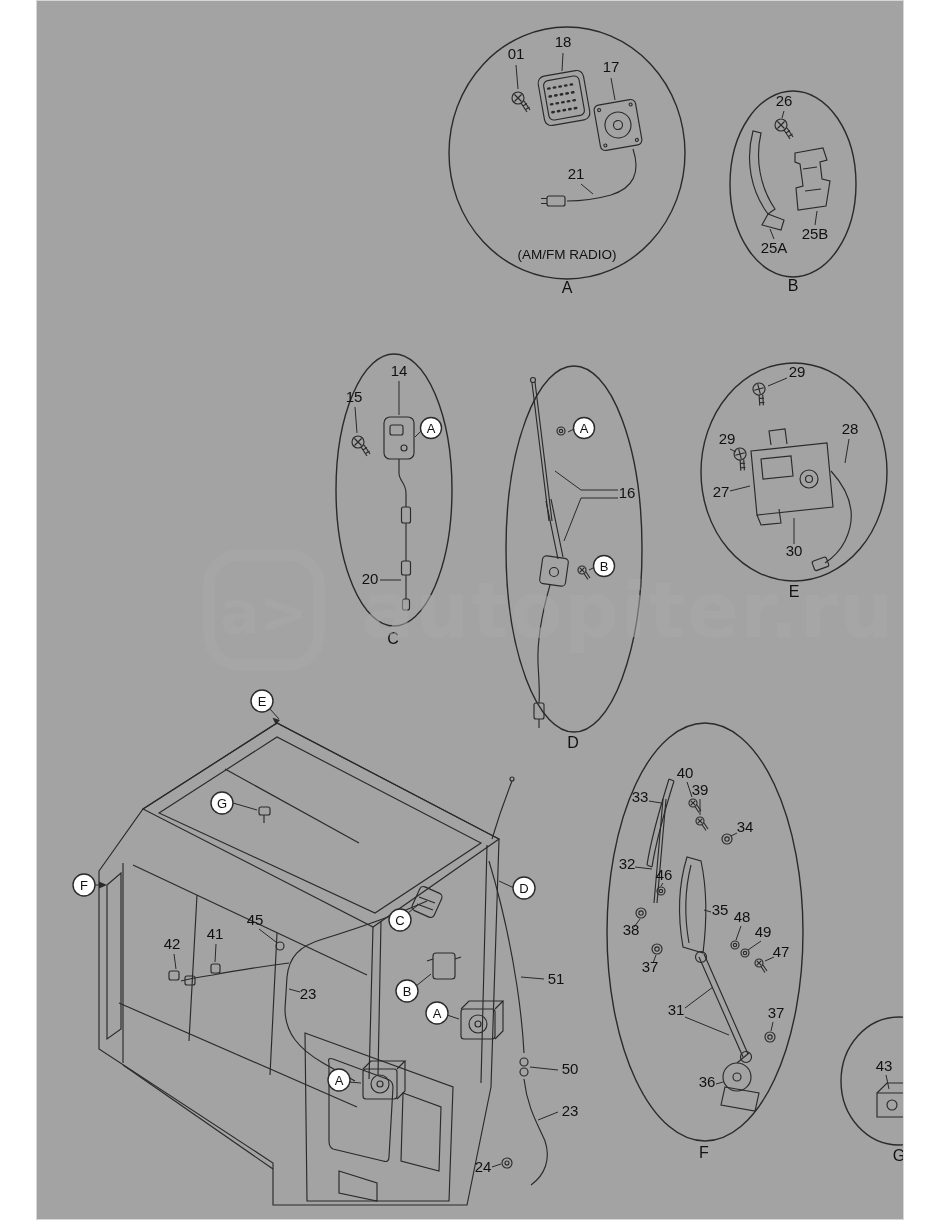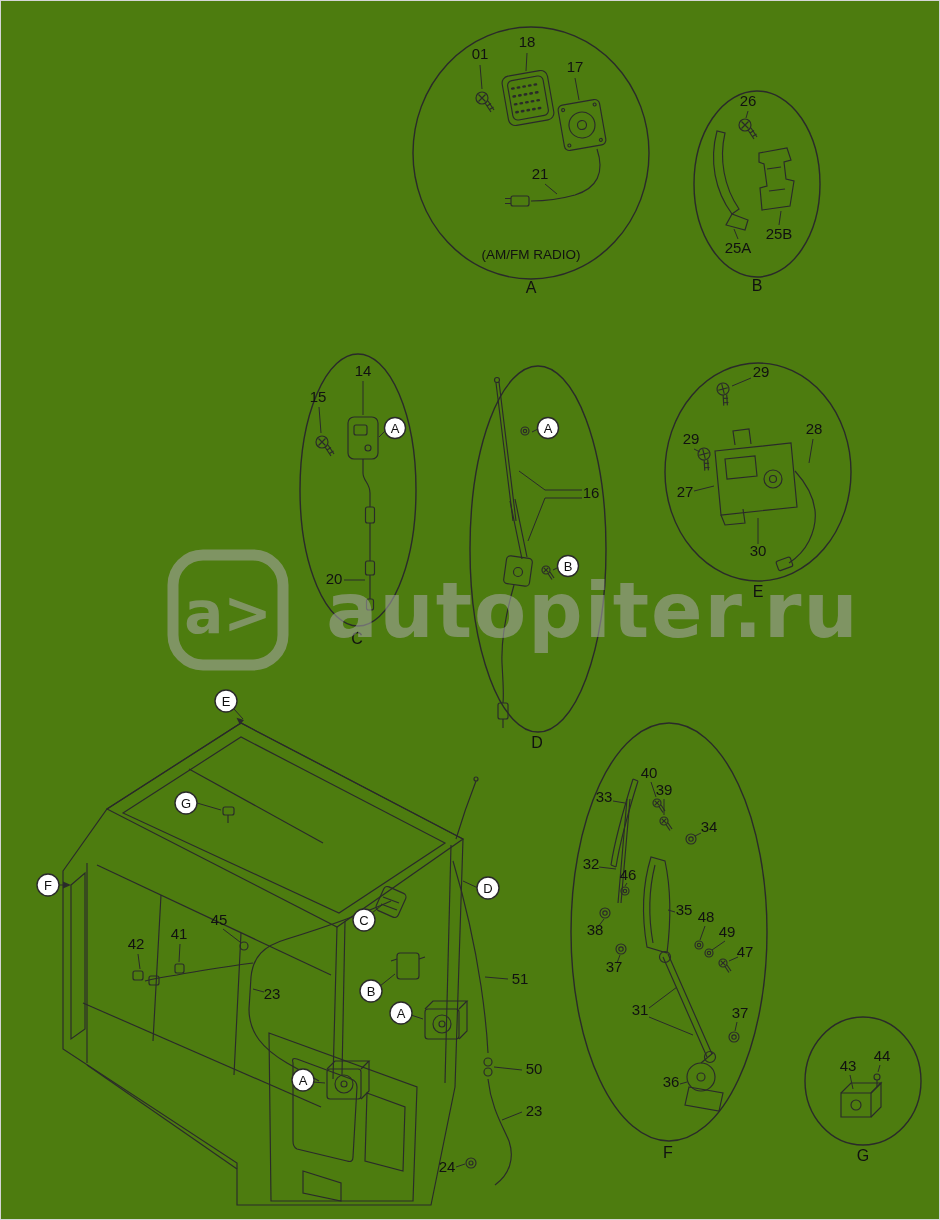--- a/index.html
+++ b/index.html
@@ -1,22 +1,22 @@
 <!DOCTYPE html>
 <html><head>
 <meta charset="utf-8">
 <style>
   * { box-sizing: border-box; }
   html, body { margin: 0; padding: 0; background: #ffffff; }
   body { font-family: "Liberation Sans", sans-serif; }
   .page {
     position: relative;
-    width: 940px; height: 1220px;
+    width: 868px; height: 1220px;
     margin: 0 auto;
-    background: #4d7c0f;
+    background: #a3a3a3;
     border: 1px solid #d6d6d6;
     overflow: hidden;
   }
   svg { display: block; }
   .outline { fill: none; stroke: #2a2a2a; stroke-width: 1.4; }
   .thin    { fill: none; stroke: #2a2a2a; stroke-width: 1.15; }
   .leader  { fill: none; stroke: #2a2a2a; stroke-width: 1; }
   .dots    { stroke-dasharray: 1.5 4.2; stroke-width: 2.4; stroke-linecap: round; }
   .pn  { font-family: "Liberation Sans", sans-serif; font-size: 15px; fill: #111111; text-anchor: middle; stroke: none; }
   .cap { font-size: 13.5px; }

